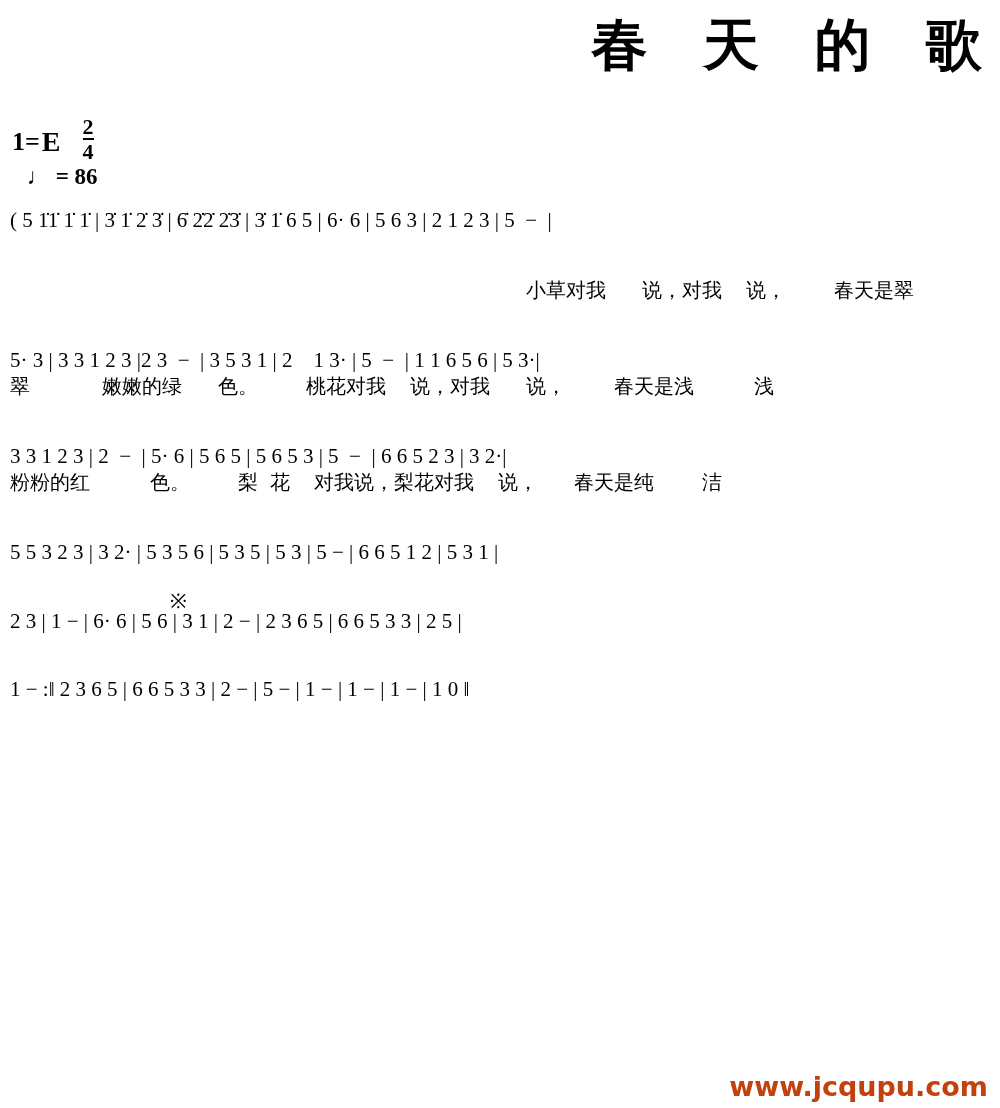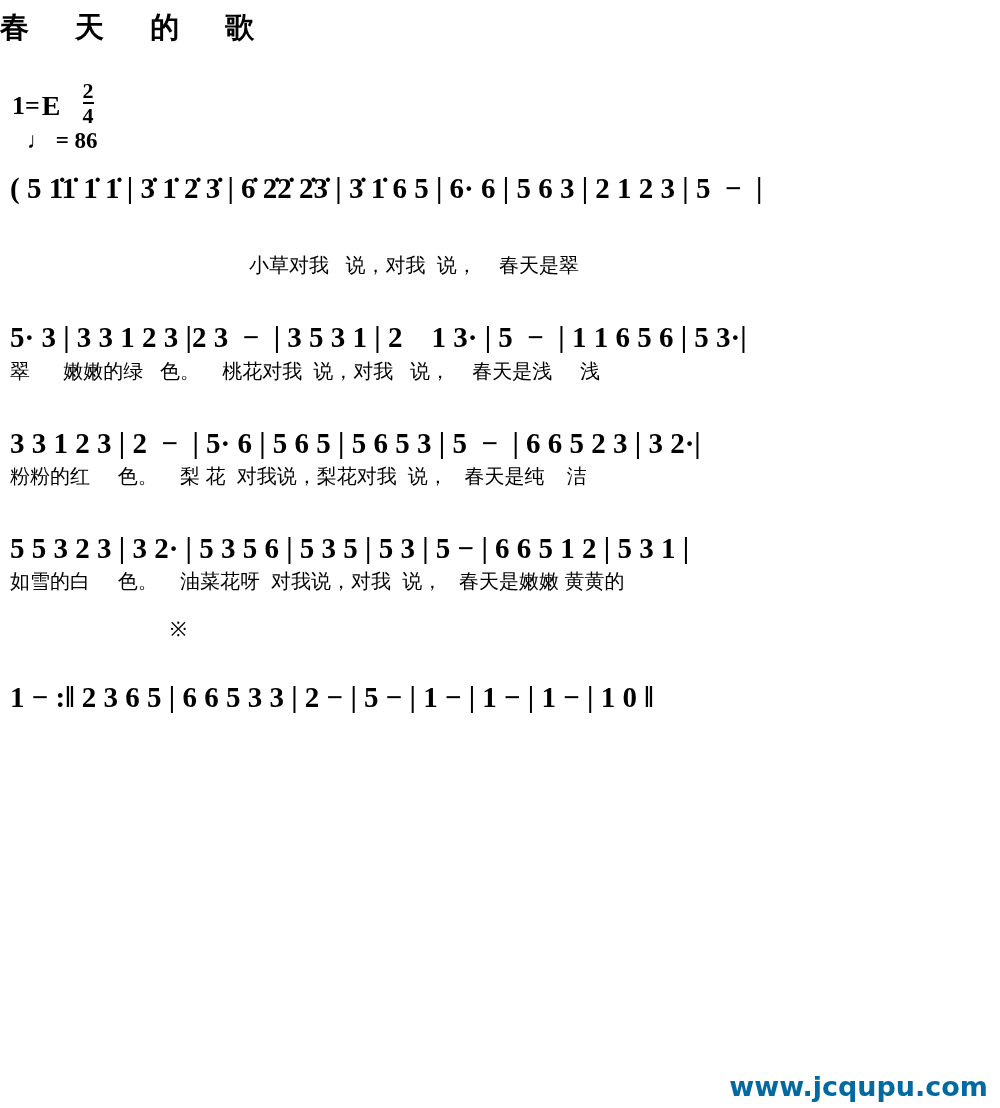--- a/index.html
+++ b/index.html
@@ -5,24 +5,24 @@
   html,body{margin:0;padding:0;}
   body{
     width:1000px;height:1108px;
     background:#ffffff;
     font-family:"Liberation Serif", serif;
     color:#000;
     position:relative;
     overflow:hidden;
   }
   .title{
-    text-align:left;
+    text-align:right;
     font-family:"DejaVu Sans", sans-serif;
     font-weight:bold;
-    font-size:29px;
+    font-size:56px;
     letter-spacing:18px;
     margin-top:8px;
     margin-bottom:0;
   }
   .header{
     position:relative;
     height:96px;
     margin-top:28px;
   }
   .keysig{
@@ -65,41 +65,41 @@
     text-align:right;
     letter-spacing:2px;
   }
 
   .system{
     position:relative;
     margin:0 10px 0 10px;
   }
   .notes{
     font-family:"Liberation Serif", serif;
-    font-size:29px;
-    font-weight:bold;
+    font-size:21px;
+    font-weight:normal;
     letter-spacing:0px;
     white-space:pre;
     line-height:1.15;
   }
   .lyrics{
-    font-family:Liberation Sans, sans-serif;
+    font-family:Liberation Mono, monospace;
     font-size:20px;
     white-space:pre;
     line-height:1.2;
     margin-top:4px;
   }
   .row-gap-1{height:40px;}
   .row-gap-2{height:44px;}
 
   .wm{
     position:absolute;
     right:12px;
     bottom:6px;
-    color:#0369a1;
+    color:#c2410c;
     font-family:"DejaVu Sans", sans-serif;
     font-size:27px;
     font-weight:bold;
     letter-spacing:0px;
   }
 </style>
 </head>
 <body>
 
 <div class="title">春 天 的 歌</div>
@@ -137,28 +137,28 @@
 <div class="row-gap-2"></div>
 
 <div class="system">
   <div class="notes">3 3 1 2 3 | 2  −  | 5· 6 | 5 6 5 | 5 6 5 3 | 5  −  | 6 6 5 2 3 | 3 2·|</div>
   <div class="lyrics">粉粉的红     色。    梨 花  对我说，梨花对我  说，   春天是纯    洁</div>
 </div>
 <div class="row-gap-2"></div>
 
 <div class="system">
   <div class="notes">5 5 3 2 3 | 3 2· | 5 3 5 6 | 5 3 5 | 5 3 | 5 − | 6 6 5 1 2 | 5 3 1 |</div>
-  <div class="lyrics">如雪的白     色。    油菜花呀  对我说，对我  说，   春天是嫩嫩 黄黄的</div>
 </div>
 <div class="row-gap-2"></div>
 
 <div class="system">
   <div style="position:relative;">
     <span style="position:absolute;left:160px;top:-22px;font-size:20px;">※</span>
   </div>
+  <div class="notes">2 3 | 1 − | 6· 6 | 5 6 | 3 1 | 2 − | 2 3 6 5 | 6 6 5 3 3 | 2 5 |</div>
 </div>
 <div class="row-gap-2"></div>
 
 <div class="system">
   <div class="notes">1 − :‖ 2 3 6 5 | 6 6 5 3 3 | 2 − | 5 − | 1 − | 1 − | 1 − | 1 0 ‖</div>
 </div>
 
 <div class="wm">www.jcqupu.com</div>
 
 </body></html>

